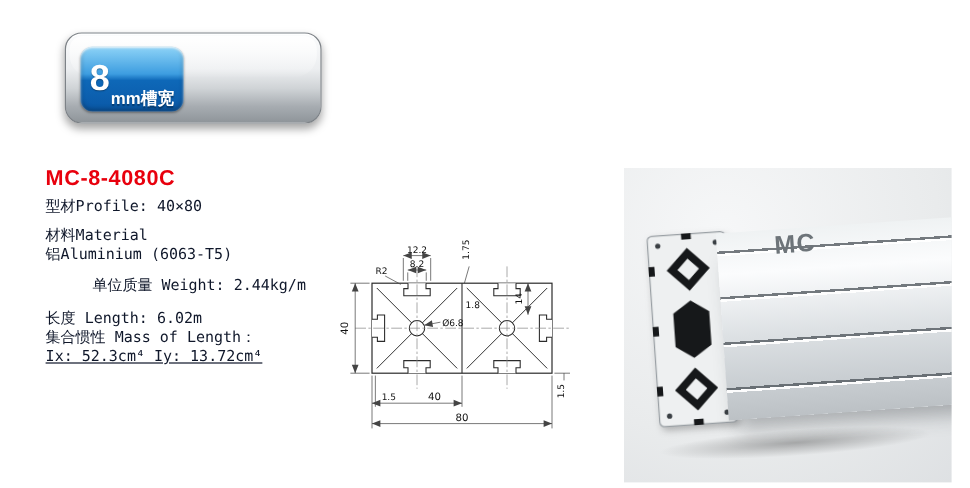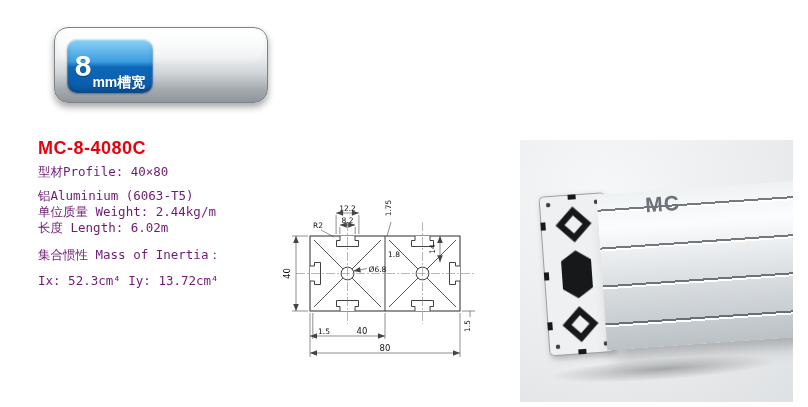--- a/index.html
+++ b/index.html
@@ -37,29 +37,29 @@
     white-space:nowrap;
   }
 
   
   .model {
     position:absolute; left:38px; top:138px;
     font:bold 18px "Liberation Sans", sans-serif; color:#e8000d; letter-spacing:.5px;text-align:center;
   }
   .specs {
     position:absolute; left:38px; top:164px; width:235px;
-    font:12.5px/16px "DejaVu Sans Mono", monospace; color:#701a75;
+    font:12.5px/16px "DejaVu Sans Mono", monospace; color:#0f172a;
   }
   .specs div:nth-child(1){margin-bottom:8px;}
   .specs div:nth-child(2){margin-bottom:0;}
-  .specs div:nth-child(3){}
-  .specs div:nth-child(4){margin-bottom:11px;}
-  .specs div:nth-child(5){margin-bottom:10px;}
+  .specs div:nth-child(3){margin-bottom:10px;}
+  .specs div:nth-child(4){margin-bottom:11px;margin-left:39px;}
+  .specs div:nth-child(5){}
   .specs div:nth-child(6){margin-bottom:0;}
-  .specs div:nth-child(7){margin-bottom:29px;}
+  .specs div:nth-child(7){margin-bottom:29px;text-decoration:underline;}
   .specs div:nth-child(8){margin-bottom:1px;}
 
   
   .drawing { position:absolute; left:278px; top:164px; }
   .drawing text { font-family:"DejaVu Sans", sans-serif; fill:#111111; stroke:none; }
 
   
   .photo {
     position:absolute; left:520px; top:140px; width:273px; height:262px; overflow:hidden;
     background:radial-gradient(120% 120% at 30% 20%, #f6f7f8 0%, #e9ebec 55%, #dadde0 100%);
@@ -91,24 +91,25 @@
   <div class="badge">
     <div class="pill">
       <span class="pill-num">8</span>
       <span class="pill-txt">mm槽宽</span>
     </div>
   </div>
 
   <div class="model">MC-8-4080C</div>
   <div class="specs">
     <div>型材Profile: 40×80</div>
+    <div>材料Material</div>
     <div>铝Aluminium (6063-T5)</div>
     <div>单位质量 Weight: 2.44kg/m</div>
     <div>长度 Length: 6.02m</div>
-    <div>集合惯性 Mass of Inertia：</div>
+    <div>集合惯性 Mass of Length：</div>
     <div>Ix: 52.3cm⁴  Iy: 13.72cm⁴</div>
   </div>
 
   <svg class="drawing" width="208" height="230" viewBox="0 0 208 230">
     <defs>
       <marker id="arr" markerWidth="8" markerHeight="8" refX="7.5" refY="4" orient="auto-start-reverse" markerUnits="userSpaceOnUse">
         <path d="M0.5,1.2 L7.5,4 L0.5,6.8 z" fill="#444444"></path>
       </marker>
       <path id="slot" d="M -7.5 0 L -7.5 4.5 L -11 4.5 L -11 10.5 L 11 10.5 L 11 4.5 L 7.5 4.5 L 7.5 0" fill="#ffffff" stroke="#2b2b2b" stroke-width="0.9"></path>
     </defs>

